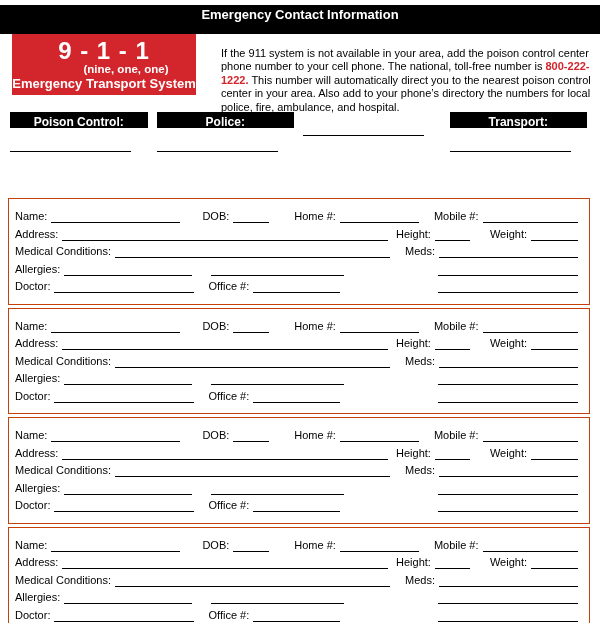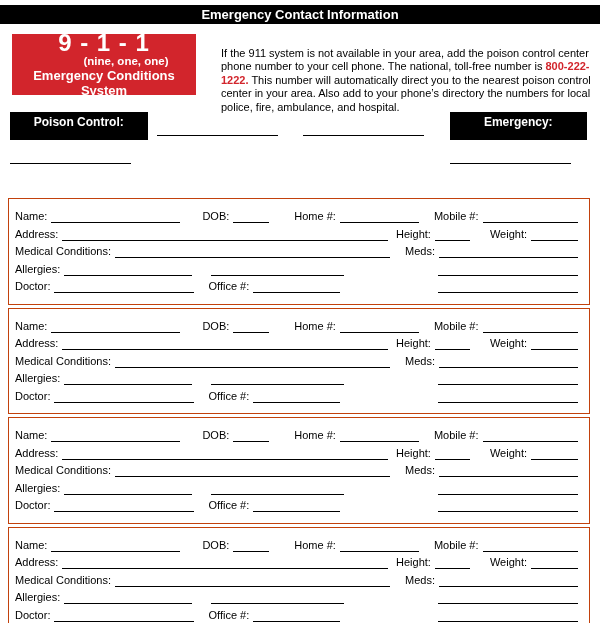--- a/index.html
+++ b/index.html
@@ -1,41 +1,41 @@
 <!DOCTYPE html>
 <html><head>
 <meta charset="utf-8">
 <style>
   html,body{margin:0;padding:0;background:#fff;}
   .page{
     position:relative;width:600px;height:623px;background:#ffffff;overflow:hidden;
     font-family:"Liberation Sans",sans-serif;color:#000;
   }
   .bar{
-    position:absolute;left:0;right:0;height:19px;background:#000;color:#fff;
+    position:absolute;left:0;right:0;height:29px;background:#000;color:#fff;
     font-weight:bold;font-size:13px;line-height:19px;text-align:center;
   }
   .top-bar{top:5px;}
   .family-bar{top:172px;}
   .badge{
     position:absolute;left:12px;top:34px;width:184px;height:61px;background:#d2252c;
     color:#fff;text-align:center;display:flex;flex-direction:column;justify-content:center;
   }
   .badge-number{font-size:24px;font-weight:bold;letter-spacing:1px;line-height:24px;}
   .badge-words{font-size:11.5px;font-weight:bold;line-height:13px;padding-left:44px;}
   .badge-subtitle{font-size:13px;font-weight:bold;line-height:15px;}
   .intro{
     position:absolute;left:205px;top:31px;width:388px;margin:16px;
     font-size:11px;line-height:13.4px;
   }
   .intro .phone{color:#d2252c;font-weight:bold;}
   .contacts{position:absolute;left:10px;top:112px;width:577px;display:flex;gap:9px;}
   .contact-col{flex:1;min-width:0;}
   .contact-box{
-    height:28px;background:#000;color:#fff;font-weight:bold;font-size:12px;
+    height:16px;background:#000;color:#fff;font-weight:bold;font-size:12px;
     line-height:20px;text-align:center;white-space:nowrap;
   }
   .contact-line{margin-top:23px;width:88%;height:0;border-bottom:1.6px solid #000;}
   .members{position:absolute;left:0;top:198px;right:0;}
   .member{
     margin:0 10px 3px 8px;border:1px solid #c2410c;background:#fff;
     padding:9px 11px 8px 6px;
   }
   .mrow{display:flex;height:17.5px;font-size:11px;}
   .lbl{white-space:nowrap;line-height:17.5px;padding-right:4px;}
@@ -52,38 +52,39 @@
 
 <div class="page">
 
   <div class="bar top-bar">
     <span>Emergency Contact Information</span>
   </div>
 
   <div class="badge">
     <div class="badge-number">9 - 1 - 1</div>
     <div class="badge-words">(nine, one, one)</div>
-    <div class="badge-subtitle">Emergency Conditions System</div>
+    <div class="badge-subtitle">Emergency Transport System</div>
   </div>
 
   <p class="intro"><span>If the 911 system is not available in your area, add the poison control center phone number to your cell phone. The national, toll-free number is </span><span class="phone">800-222-1222.</span><span> This number will automatically direct you to the nearest poison control center in your area. Also add to your phone’s directory the numbers for local police, fire, ambulance, and hospital.</span></p>
 
   <div class="contacts">
     <div class="contact-col">
       <div class="contact-box">Poison Control:</div>
       <div class="contact-line"></div>
     </div>
     <div class="contact-col">
-      <div class="contact-line"></div>
-    </div>
-    <div class="contact-col">
-      <div class="contact-line"></div>
-    </div>
-    <div class="contact-col">
-      <div class="contact-box">Emergency:</div>
+      <div class="contact-box">Police:</div>
+      <div class="contact-line"></div>
+    </div>
+    <div class="contact-col">
+      <div class="contact-line"></div>
+    </div>
+    <div class="contact-col">
+      <div class="contact-box">Transport:</div>
       <div class="contact-line"></div>
     </div>
   </div>
 
 
   <div class="members">
   <div class="member">
     <div class="mrow">
       <span class="lbl">Name:</span>
       <span class="ln w129"></span>

